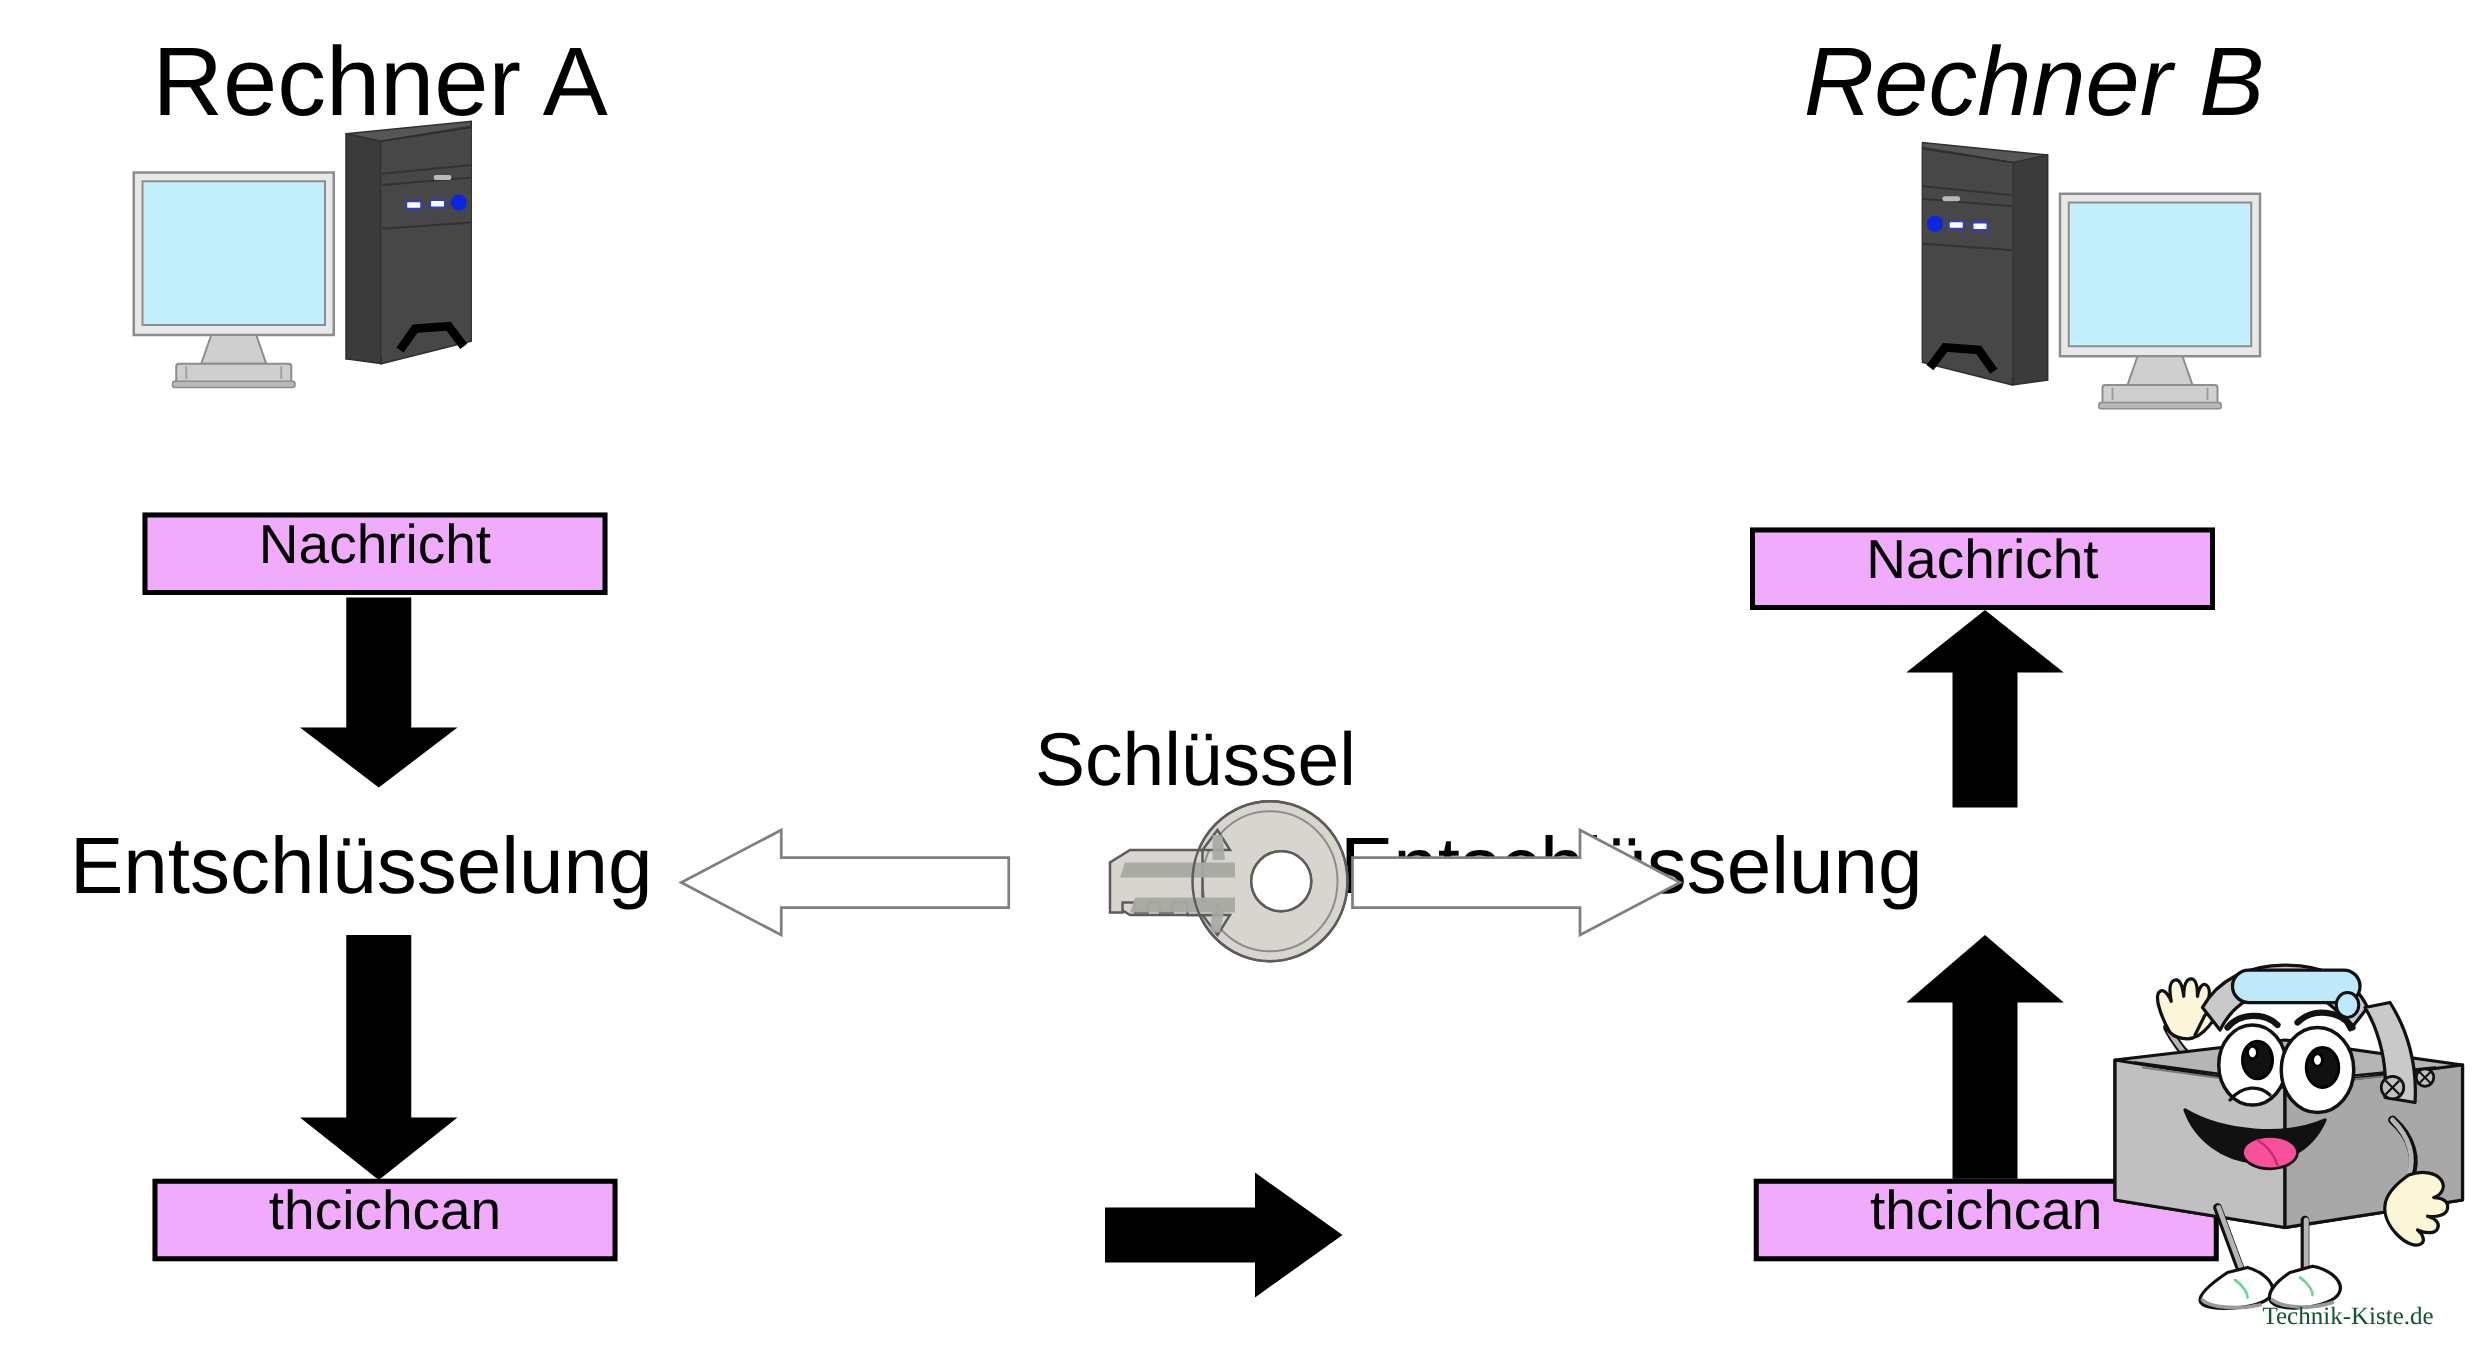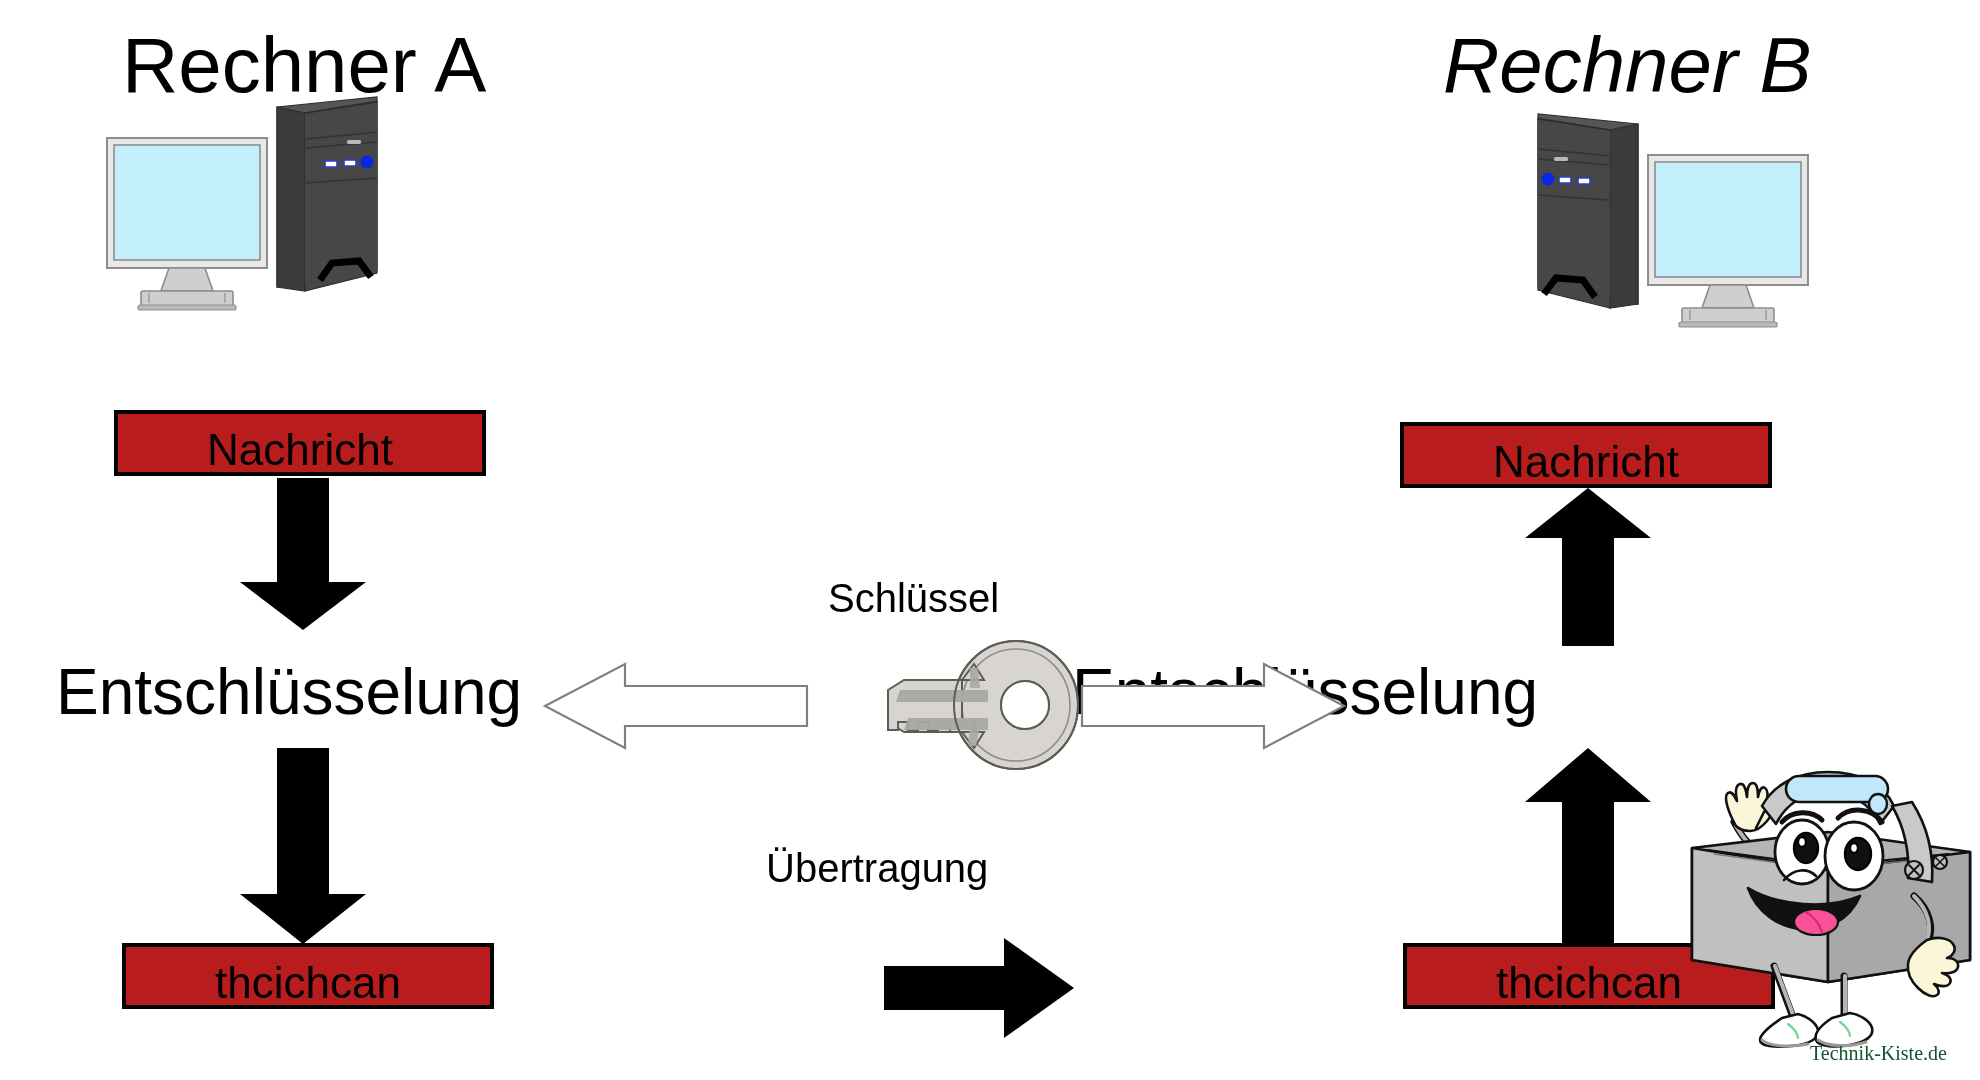--- a/index.html
+++ b/index.html
@@ -1,22 +1,22 @@
 <!DOCTYPE html>
 <html><head>
 <meta charset="utf-8">
 <style>
   html,body{margin:0;padding:0;background:#fff;}
   body{width:1980px;height:1080px;overflow:hidden;font-family:"Liberation Sans",sans-serif;}
   #stage{position:relative;width:1980px;height:873px;background:#ffffff;}
   .abs{position:absolute;}
   .title{font-size:78px;color:#000;white-space:nowrap;line-height:1;}
   .proc-label{font-size:64px;color:#000;white-space:nowrap;line-height:1;}
-  .mid-label{font-size:40px;color:#000;white-space:nowrap;line-height:1;}
-  .msgbox{box-sizing:border-box;border:4px solid #000;background:#b91c1c;display:flex;align-items:flex-end;justify-content:center;}
+  .mid-label{font-size:60px;color:#000;white-space:nowrap;line-height:1;}
+  .msgbox{box-sizing:border-box;border:4px solid #000;background:#f0abfc;display:flex;align-items:flex-start;justify-content:center;}
   .msgbox span{font-size:44px;color:#000;line-height:1;}
   .credit{font-size:20px;color:#14532d;white-space:nowrap;font-family:Liberation Serif, serif;}
   svg{display:block;overflow:visible;}
 </style>
 </head>
 <body>
 
 <div id="stage">
 
   <div class="abs title" style="left:122px;top:26px;">Rechner A</div>
@@ -155,21 +155,20 @@
 
       <path d="M88,50 L176,50 L176,62 L84,62 Z" fill="#a9a9a3" opacity="0.95"></path>
       <path d="M96,78 L176,78 L176,90 L92,90 Z" fill="#a9a9a3" opacity="0.95"></path>
       <path d="M158,28 L166,28 L168,48 L158,48 Z" fill="#a9a9a3" opacity="0.9"></path>
       <path d="M158,86 L168,86 L164,106 L156,106 Z" fill="#a9a9a3" opacity="0.9"></path>
       <ellipse cx="204" cy="65" rx="62" ry="64" fill="none" stroke="#5c5c58" stroke-width="2"></ellipse>
       <circle cx="213" cy="65" r="24" fill="#ffffff" stroke="#5c5c58" stroke-width="2"></circle>
     </svg>
   </div>
 
-  <div class="abs mid-label" style="left:766px;top:848px;">Übertragung</div>
 
   <div class="abs" style="left:884px;top:938px;">
     <svg width="190" height="100" viewBox="0 0 190 100">
       <polygon points="0,28 120,28 120,0 190,50 120,100 120,72 0,72" fill="#000000"></polygon>
     </svg>
   </div>
 
   <div class="abs" style="left:1678px;top:770px;">
     <svg width="300" height="280" viewBox="0 0 300 280">
       <g stroke="#000" stroke-width="2.4" stroke-linejoin="round" stroke-linecap="round">

